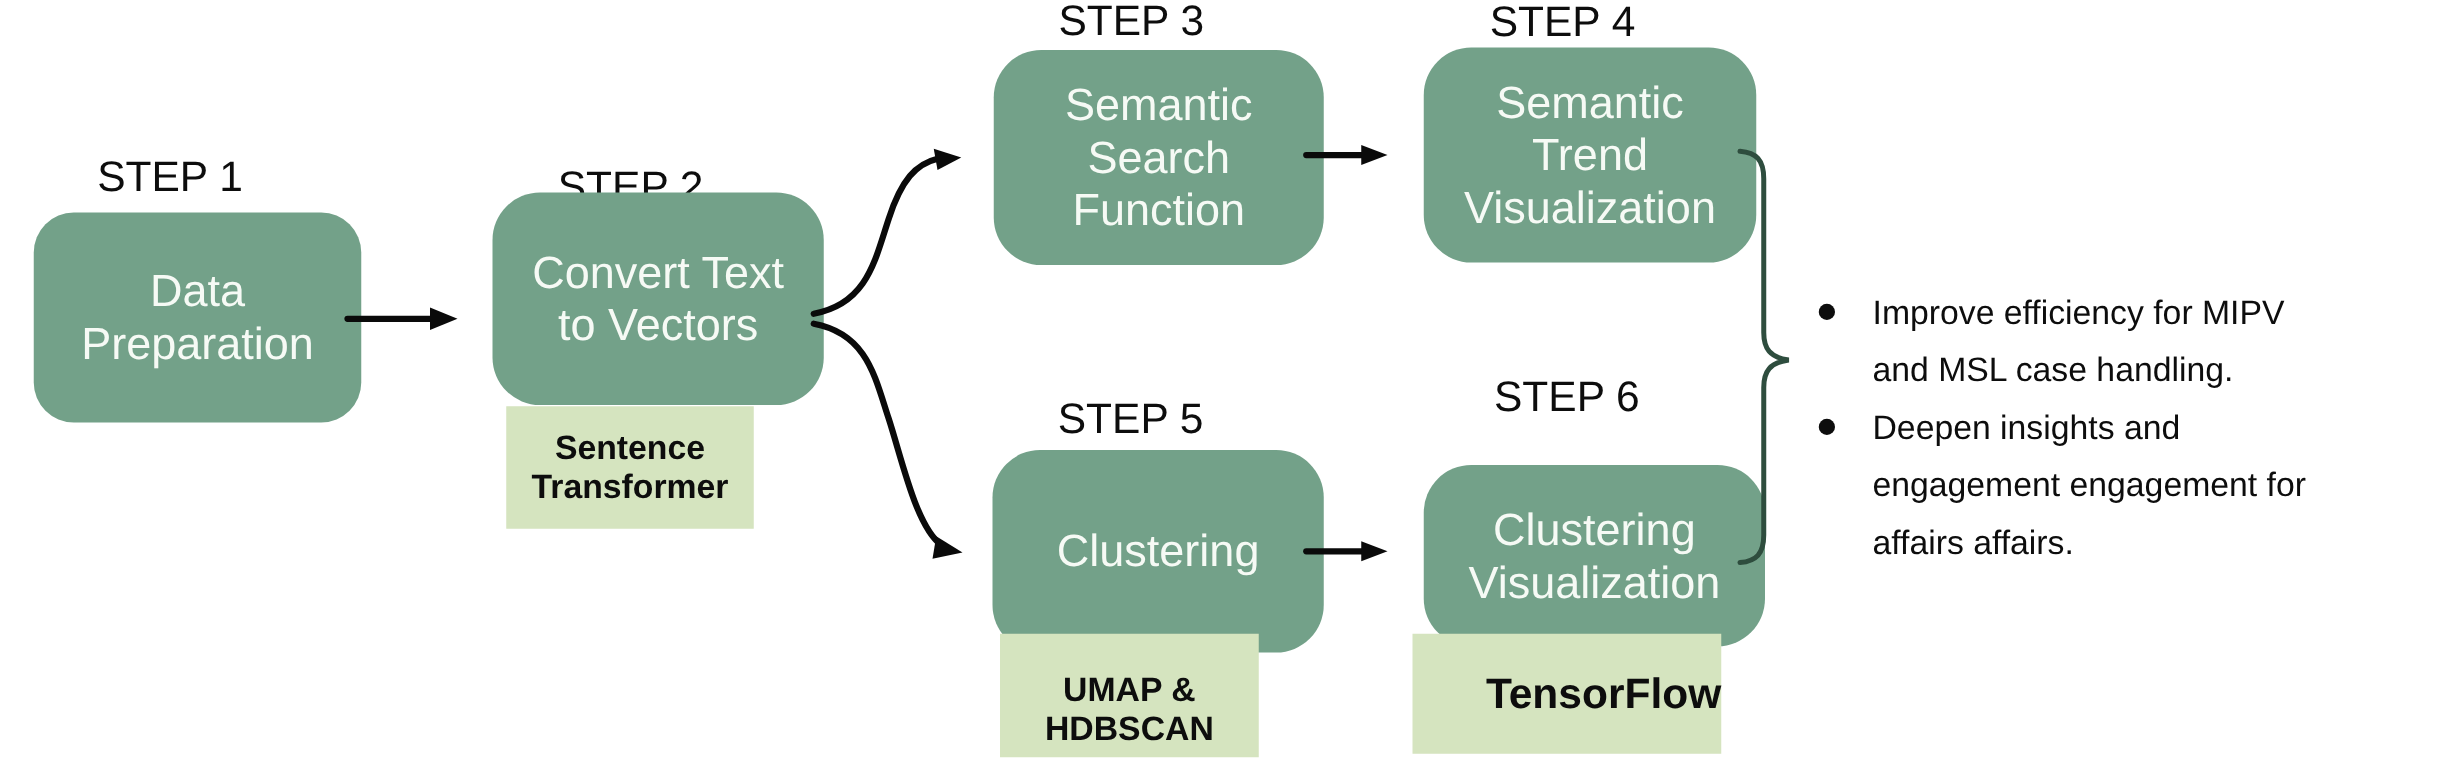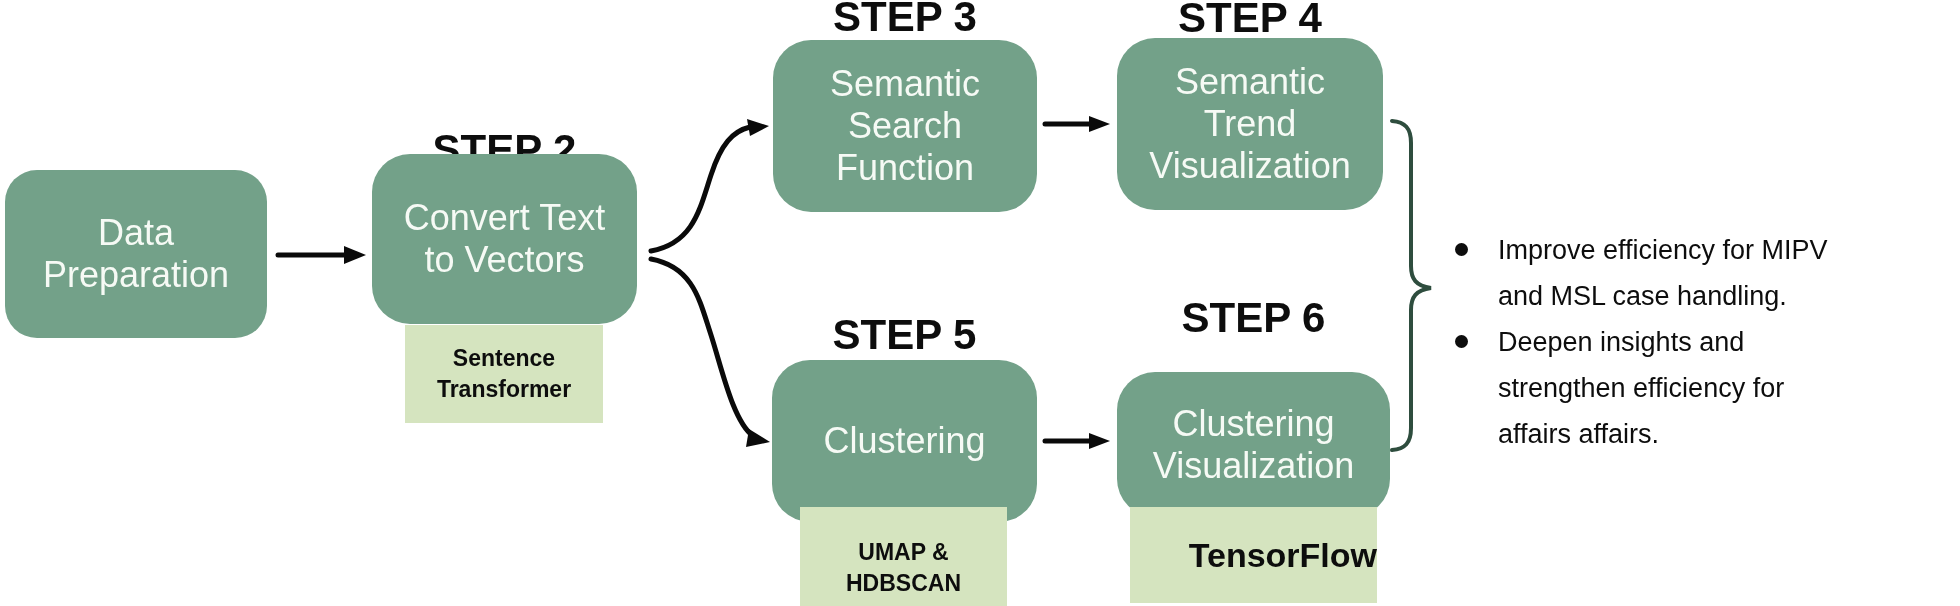--- a/index.html
+++ b/index.html
@@ -5,40 +5,41 @@
   html,body{margin:0;padding:0;background:#fff;}
   .canvas{
     position:relative;
     width:1960px;height:606px;
     background:var(--background,#fff);
     font-family:"Liberation Sans",sans-serif;
     overflow:hidden;
   }
   .step-label{
     position:absolute;
-    font-size:42px;font-weight:bold;line-height:34px;
+    font-size:34px;font-weight:normal;line-height:34px;
     color:var(--label-text,#0d0d0d);
     text-align:center;white-space:nowrap;
   }
   .step-box{
     position:absolute;
     background:var(--box-green,#73a189);
     border-radius:38px;
     display:flex;flex-direction:column;justify-content:center;align-items:center;
     color:var(--box-text,#f6faf5);
     font-size:36px;line-height:42px;
     text-align:center;
     z-index:1;
+    margin-left:22px;
   }
   .tool-box{
     position:absolute;
     background:var(--tool-green,#d5e4bf);
     display:flex;flex-direction:column;justify-content:center;align-items:center;
     color:var(--label-text,#0d0d0d);
-    font-size:23px;line-height:31px;font-weight:bold;
+    font-size:27px;line-height:31px;font-weight:bold;
     text-align:center;
     z-index:2;
   }
   .tool-box.large{font-size:34px;line-height:38px;align-items:flex-end;}
   .line{white-space:nowrap;}
   .overlay{position:absolute;left:0;top:0;z-index:3;pointer-events:none;}
   .arrow-line{stroke:var(--arrow,#0a0a0a);stroke-width:5;fill:none;stroke-linecap:round;}
   .arrow-head{fill:var(--arrow,#0a0a0a);stroke:none;}
   .brace-path{stroke:var(--brace,#2e4d3e);stroke-width:4;fill:none;stroke-linecap:round;}
   .outcomes{
@@ -51,20 +52,21 @@
     flex:none;width:13px;height:13px;border-radius:50%;
     background:var(--label-text,#0d0d0d);
     margin:16px 30px 0 3px;
   }
 </style>
 </head>
 <body>
 
 <div class="canvas">
 
+  <div class="step-label" style="left:5px;top:125px;width:262px;">STEP 1</div>
   <div class="step-box" style="left:5px;top:170px;width:262px;height:168px;border-radius:32px;">
     <div class="line">Data</div>
     <div class="line">Preparation</div>
   </div>
 
   <div class="step-label" style="left:372px;top:133px;width:265px;">STEP 2</div>
   <div class="step-box" style="left:372px;top:154px;width:265px;height:170px;">
     <div class="line">Convert Text</div>
     <div class="line">to Vectors</div>
   </div>
@@ -137,19 +139,19 @@
       <span class="bullet-dot"></span>
       <div>
         <div class="line">Improve efficiency for MIPV</div>
         <div class="line">and MSL case handling.</div>
       </div>
     </div>
     <div class="bullet-row">
       <span class="bullet-dot"></span>
       <div>
         <div class="line">Deepen insights and</div>
-        <div class="line">strengthen efficiency for</div>
+        <div class="line">engagement engagement for</div>
         <div class="line">affairs affairs.</div>
       </div>
     </div>
   </div>
 
 </div>
 
 </body></html>

